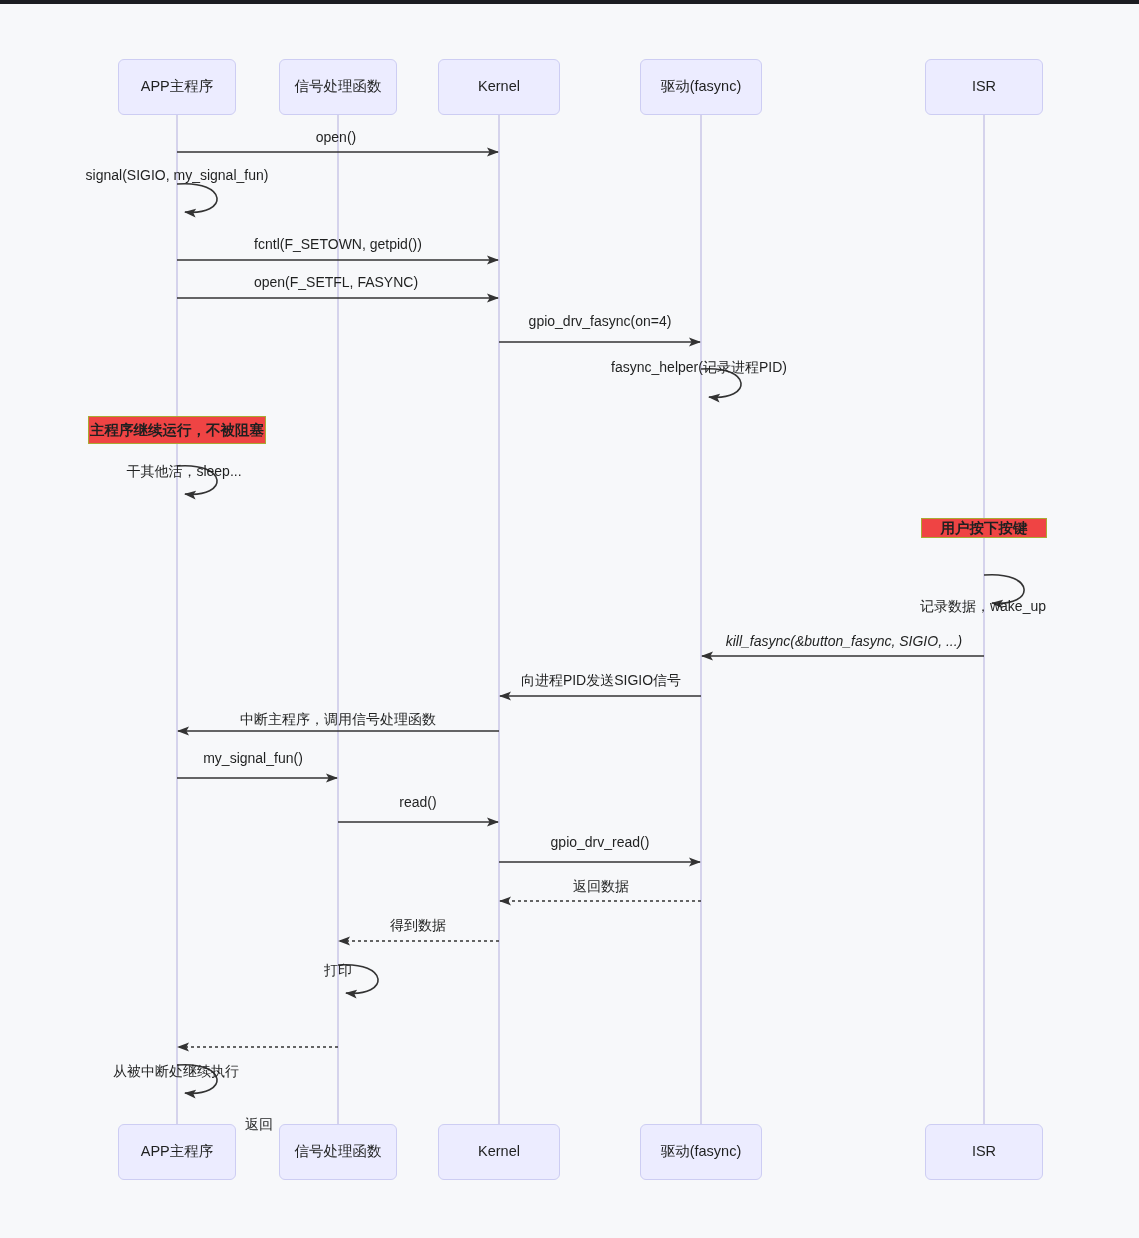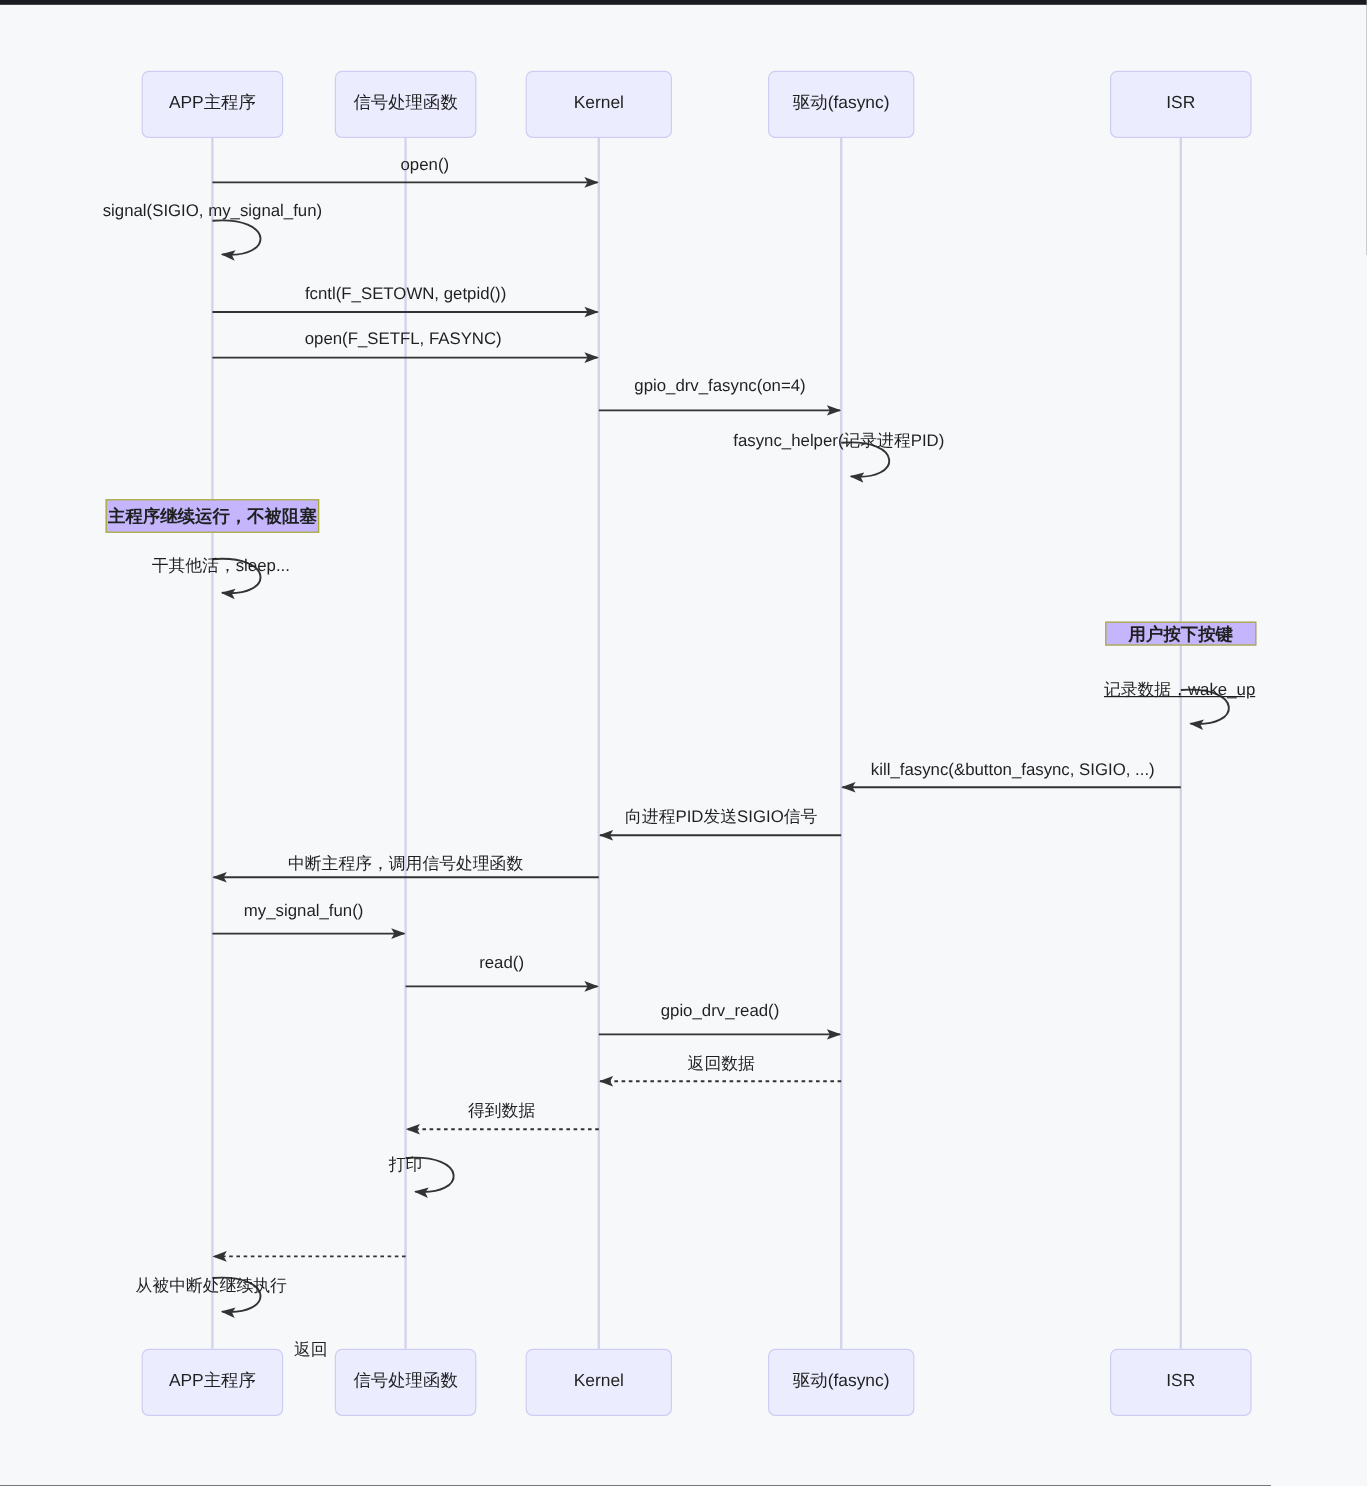--- a/index.html
+++ b/index.html
@@ -45,21 +45,21 @@
     font-size: 14.5px;
     line-height: 1.2;
     text-align: center;
     white-space: nowrap;
   }
 
   
   .note-box {
     position: absolute;
     box-sizing: border-box;
-    background: #c4b5fd;
+    background: #ef4444;
     border: 1px solid #aaaa33;
     display: flex;
     align-items: center;
     justify-content: center;
     color: #1f2020;
     font-size: 14.5px;
     font-weight: 700;
     white-space: nowrap;
   }
 
@@ -153,29 +153,29 @@
     </div>
   <div id="notes-layer">
       <div class="note-box" style="left: 88px; top: 416px; width: 178px; height: 28px;">
         <span>主程序继续运行，不被阻塞</span>
       </div>
       <div class="note-box" style="left: 921px; top: 518px; width: 126px; height: 20px; font-family: Liberation Mono, monospace;">
         <span>用户按下按键</span>
       </div>
     </div>
   <div id="labels-layer">
-      <div class="msg-label" style="left: 336px; top: 130px; margin-left: 18px;">open()</div>
+      <div class="msg-label" style="left: 336px; top: 130px;">open()</div>
       <div class="msg-label" style="left: 177px; top: 168px;">signal(SIGIO, my_signal_fun)</div>
       <div class="msg-label" style="left: 338px; top: 237px;">fcntl(F_SETOWN, getpid())</div>
       <div class="msg-label" style="left: 336px; top: 275px;">open(F_SETFL, FASYNC)</div>
       <div class="msg-label" style="left: 600px; top: 314px;">gpio_drv_fasync(on=4)</div>
       <div class="msg-label" style="left: 699px; top: 360px;">fasync_helper(记录进程PID)</div>
       <div class="msg-label" style="left: 184px; top: 464px;">干其他活，sleep...</div>
-      <div class="msg-label" style="left: 983px; top: 567px; text-decoration: underline;">记录数据，wake_up</div>
-      <div class="msg-label" style="left: 844px; top: 634px;">kill_fasync(&amp;button_fasync, SIGIO, ...)</div>
+      <div class="msg-label" style="left: 983px; top: 599px;">记录数据，wake_up</div>
+      <div class="msg-label" style="left: 844px; top: 634px; font-style: italic;">kill_fasync(&amp;button_fasync, SIGIO, ...)</div>
       <div class="msg-label" style="left: 601px; top: 673px;">向进程PID发送SIGIO信号</div>
       <div class="msg-label" style="left: 338px; top: 712px;">中断主程序，调用信号处理函数</div>
       <div class="msg-label" style="left: 253px; top: 751px;">my_signal_fun()</div>
       <div class="msg-label" style="left: 418px; top: 795px;">read()</div>
       <div class="msg-label" style="left: 600px; top: 835px; text-align: right;">gpio_drv_read()</div>
       <div class="msg-label" style="left: 601px; top: 879px;">返回数据</div>
       <div class="msg-label" style="left: 418px; top: 918px;">得到数据</div>
       <div class="msg-label" style="left: 338px; top: 963px;">打印</div>
       <div class="msg-label" style="left: 259px; top: 1075px; margin-top: 42px;">返回</div>
       <div class="msg-label" style="left: 176px; top: 1064px;">从被中断处继续执行</div>

